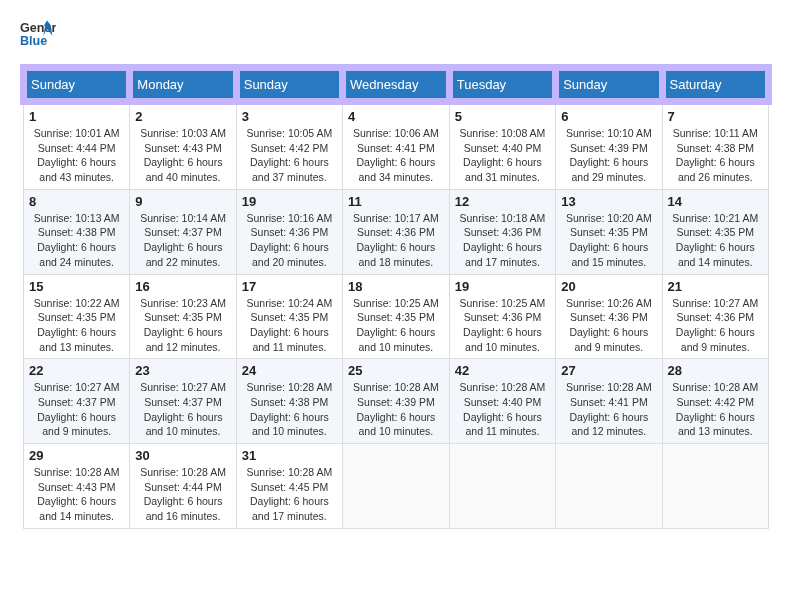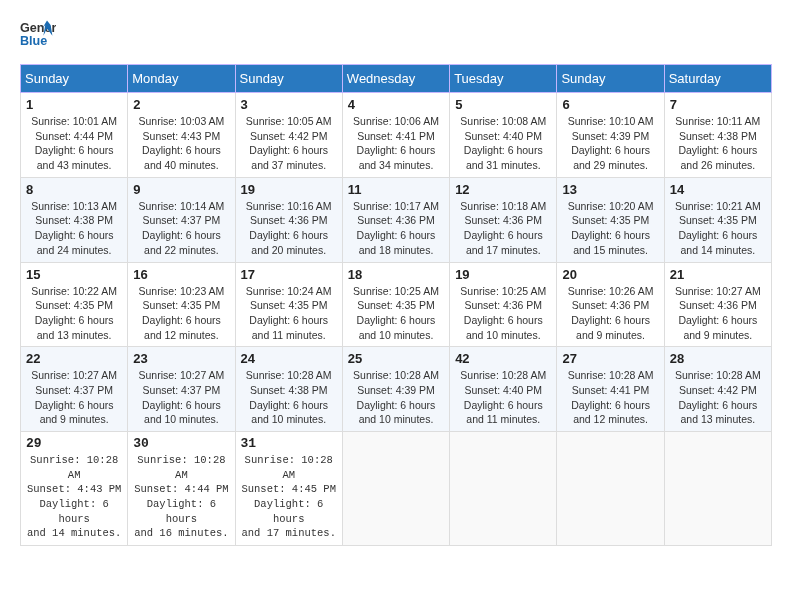--- a/index.html
+++ b/index.html
@@ -45,21 +45,21 @@
       border-collapse: collapse;
       font-size: 11px;
     }
     .calendar th {
       background: #2979c0;
       color: #fff;
       padding: 6px 4px;
       text-align: left;
       font-size: 13px;
       font-weight: normal;
-      border: 1px solid #c4b5fd;
+      border: 7px solid #c4b5fd;
     }
     .calendar td {
       border: 1px solid #ddd;
       vertical-align: top;
       padding: 4px 5px;
       width: 107px;
       height: 80px;
       background: #fff;
     }
     .calendar tr:nth-child(even) td {
@@ -76,21 +76,20 @@
       font-size: 10.5px;
       color: #333;
       line-height: 1.4;
       text-align: center;
     }
     .empty {
       background: #f9f9f9 !important;
     }
     .last-row td {
       height: 70px;
-      font-family: Liberation Mono, monospace;
     }
   </style>
 </head>
 <body>
 
 <div class="container">
   <div class="header">
     <div class="logo">
       <svg class="logo-icon" viewBox="0 0 40 40">
         <text x="0" y="18" font-size="14" font-weight="bold" fill="#333">General</text>

